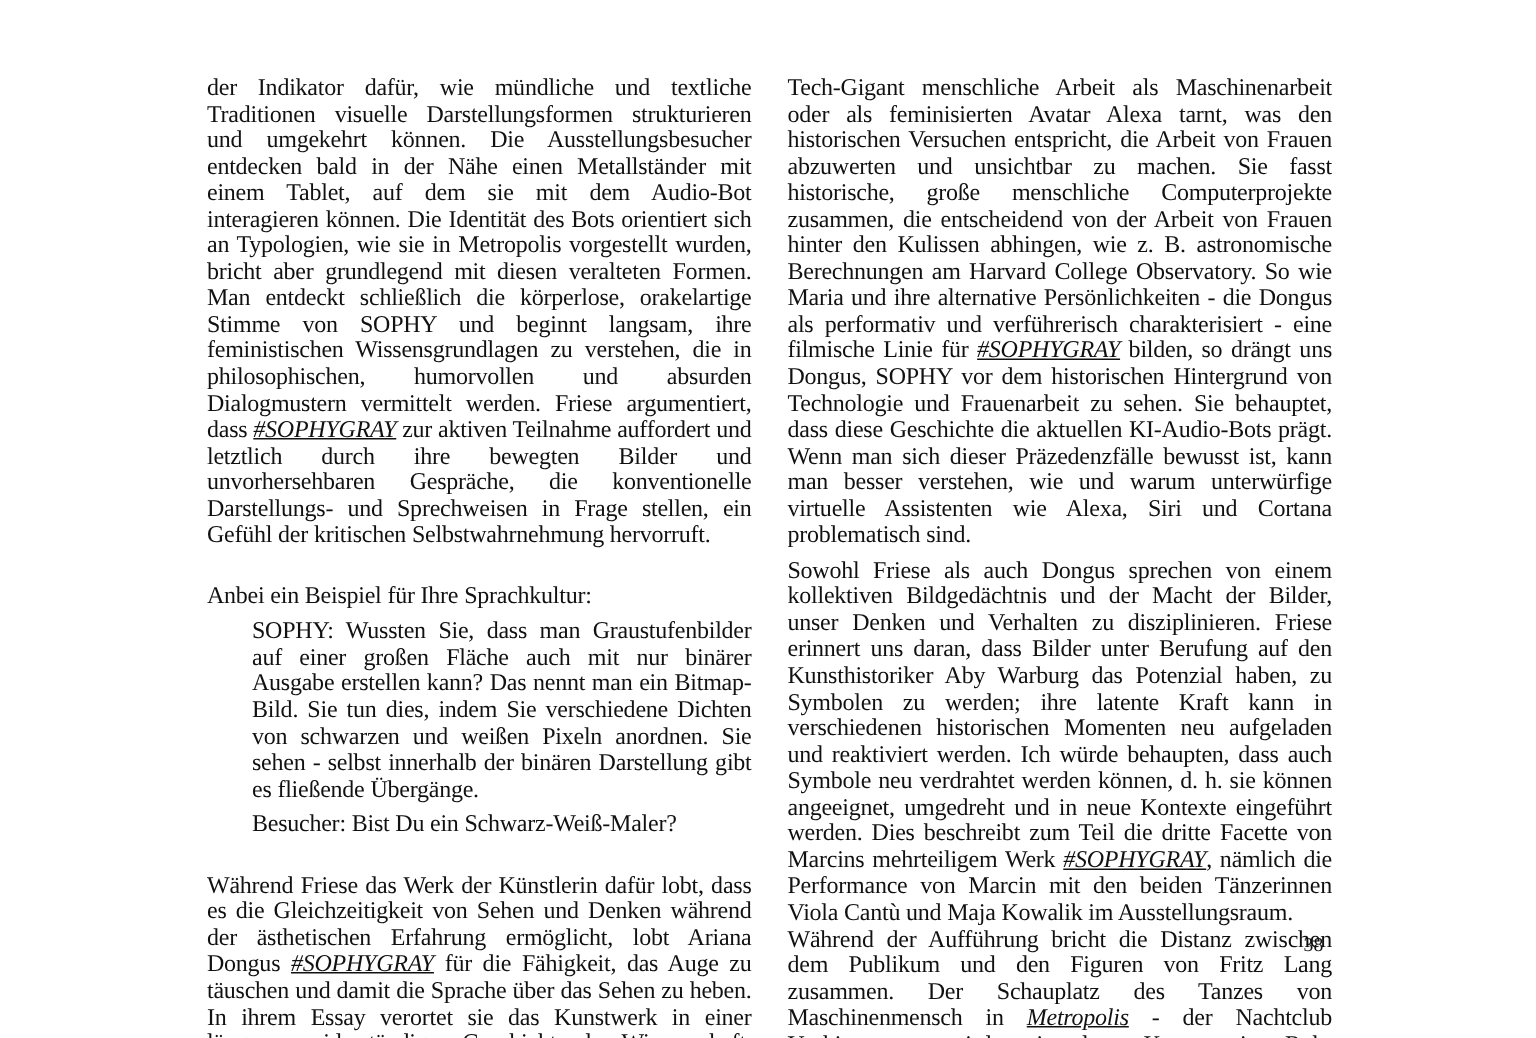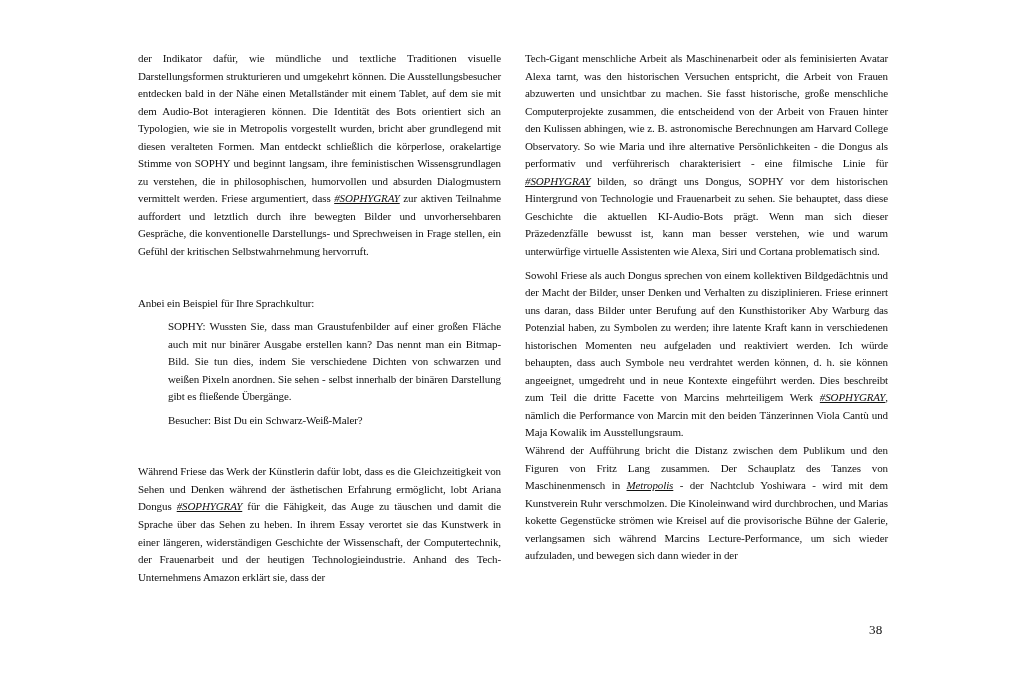--- a/index.html
+++ b/index.html
@@ -32,39 +32,39 @@
     gap: 24px;
   }
 
   .column {
     width: 363px;
     flex: 0 0 363px;
   }
 
   p {
     margin: 0;
-    font-size: 11px;
+    font-size: 16px;
     line-height: 17.55px;
     text-align: justify;
     text-justify: inter-word;
     letter-spacing: -0.01em;
     word-spacing: 0.005em;
     hyphens: none;
   }
 
   p.tight {
     margin: 0;
   }
 
   
   p.gap-sm {
     margin-top: 6px;
   }
   p.gap-md {
-    margin-top: 34px;
+    margin-top: 23px;
   }
 
   
   .quote {
     margin-left: 30px;
     width: 333px;
   }
   .quote p {
     text-align: justify;
   }

